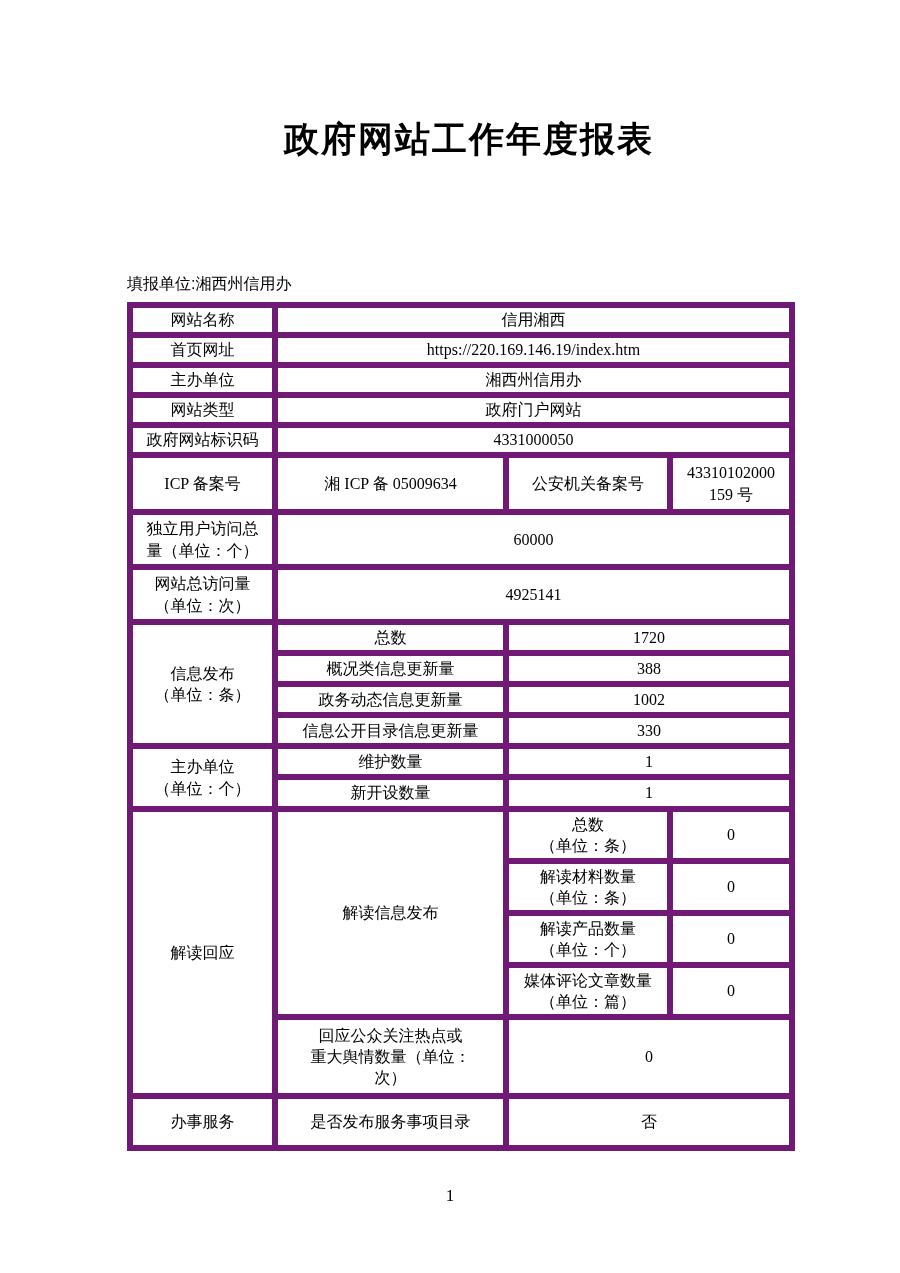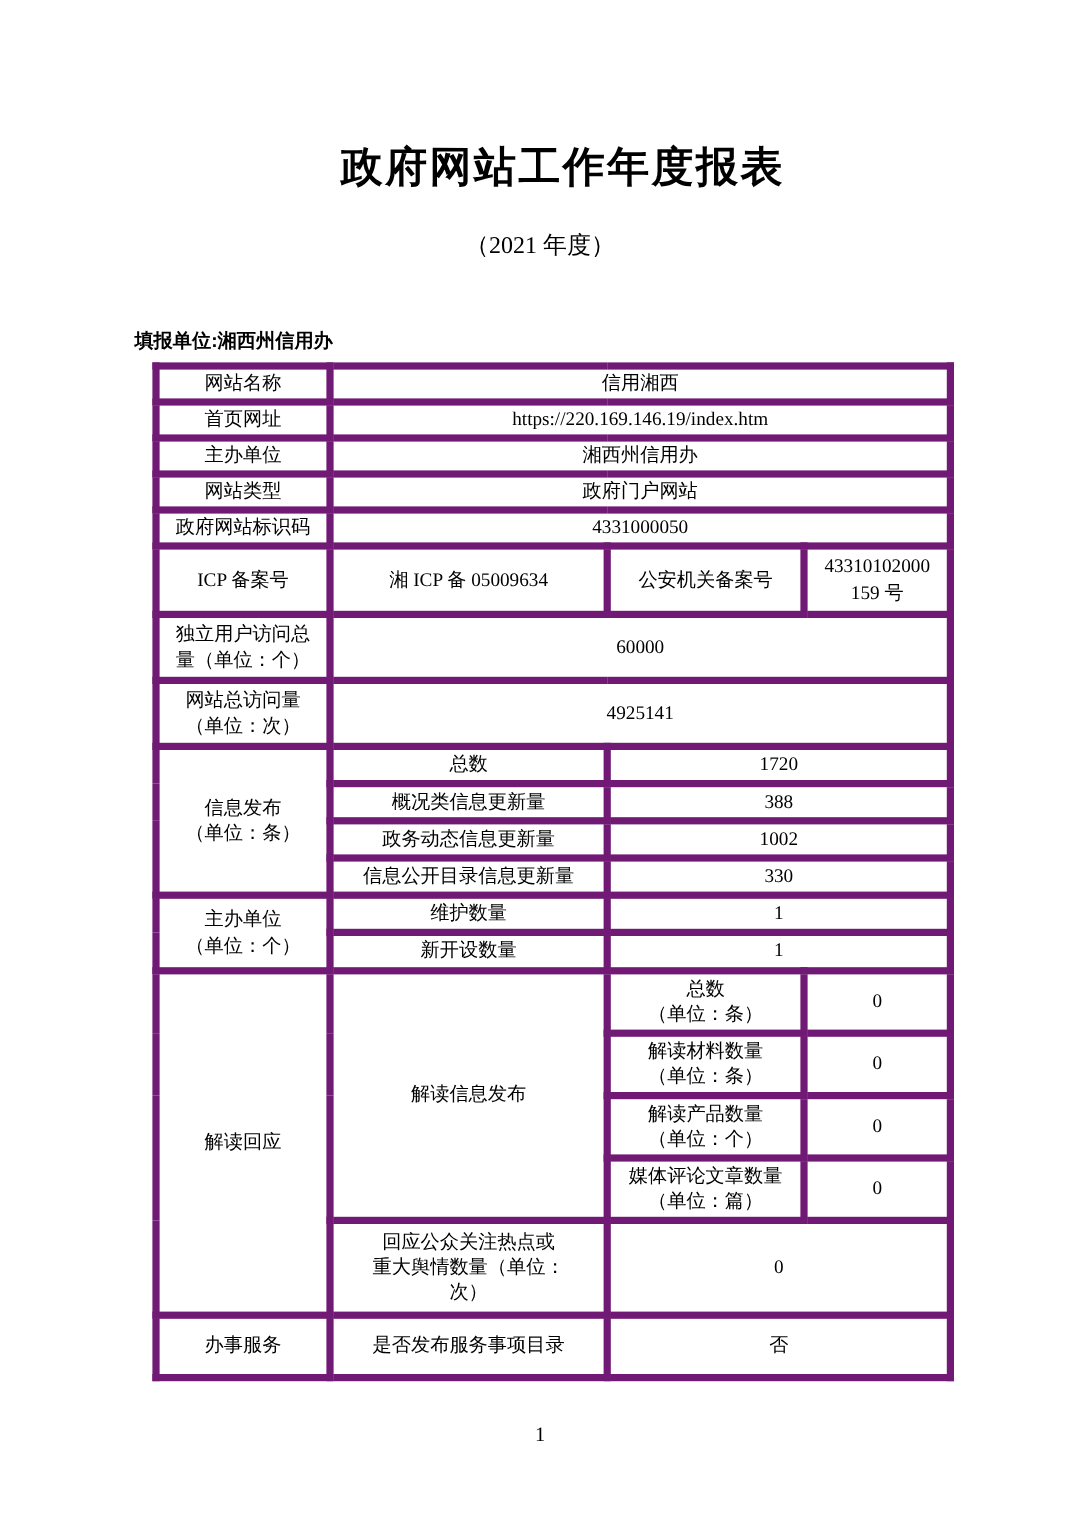--- a/index.html
+++ b/index.html
@@ -23,23 +23,23 @@
     color: #000000;
     padding-left: 38px;
   }
   .doc-subtitle {
     position: absolute; top: 191px; left: 0; width: 100%;
     text-align: center;
     font-size: 20px;
     color: #000000;
   }
   .reporting-unit {
-    position: absolute; top: 274px; left: 112px;
+    position: absolute; top: 274px; left: 127px;
     font-family: "Liberation Sans", "DejaVu Sans", sans-serif;
-    font-weight: bold;
+    font-weight: normal;
     font-size: 16px;
     color: #000000;
   }
 
   table.report {
     position: absolute; top: 302px; left: 127px;
     width: 662px;
     border-collapse: collapse;
     table-layout: fixed;
     font-size: 16px;
@@ -70,21 +70,20 @@
     font-size: 17px;
     color: #000000;
   }
 </style>
 </head>
 <body>
 
 <div class="page">
 
   <div class="doc-title">政府网站工作年度报表</div>
-  <div class="doc-subtitle">（2021 年度）</div>
   <div class="reporting-unit">填报单位:湘西州信用办</div>
 
   <table class="report">
     <colgroup>
       <col style="width:145px">
         <col style="width:231px">
         <col style="width:164px">
         <col style="width:122px">
     </colgroup>
     <tbody>

